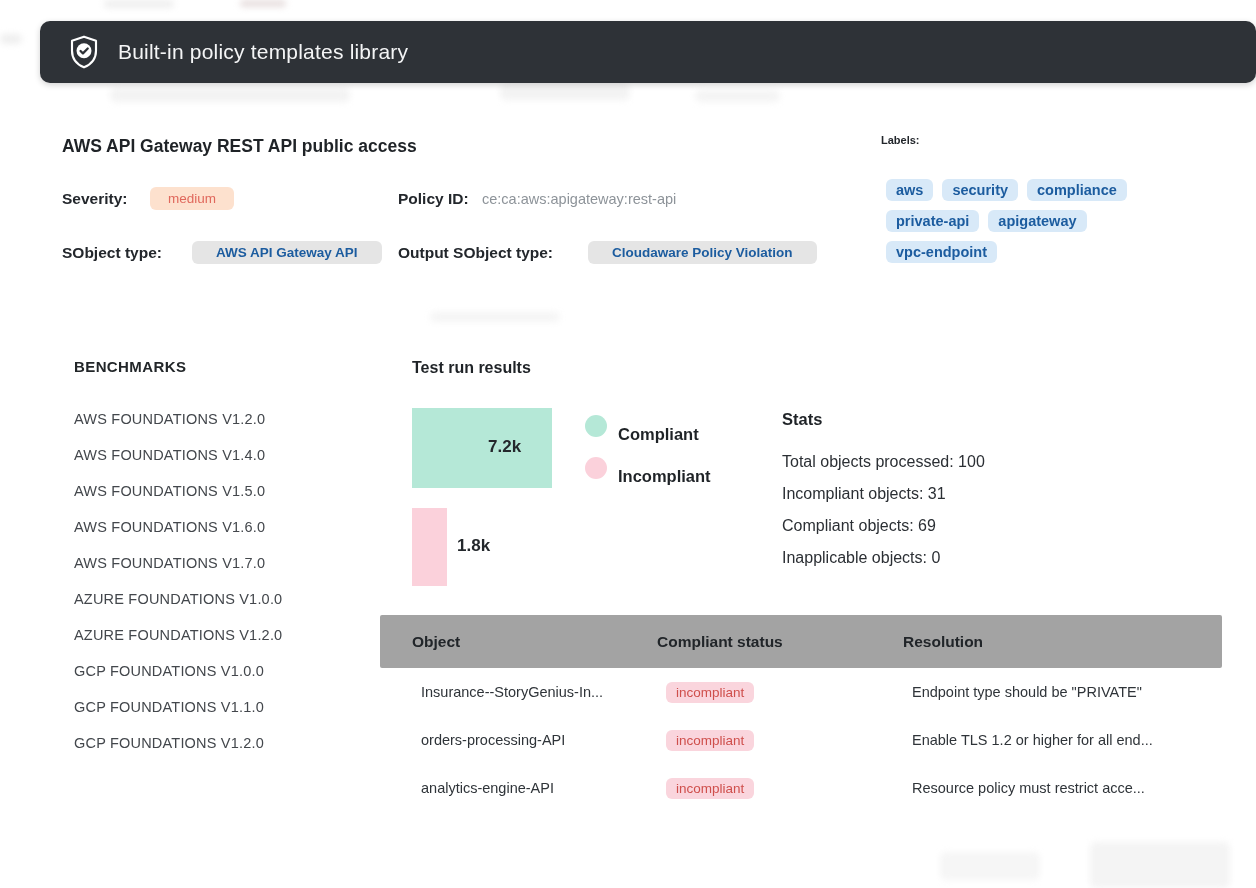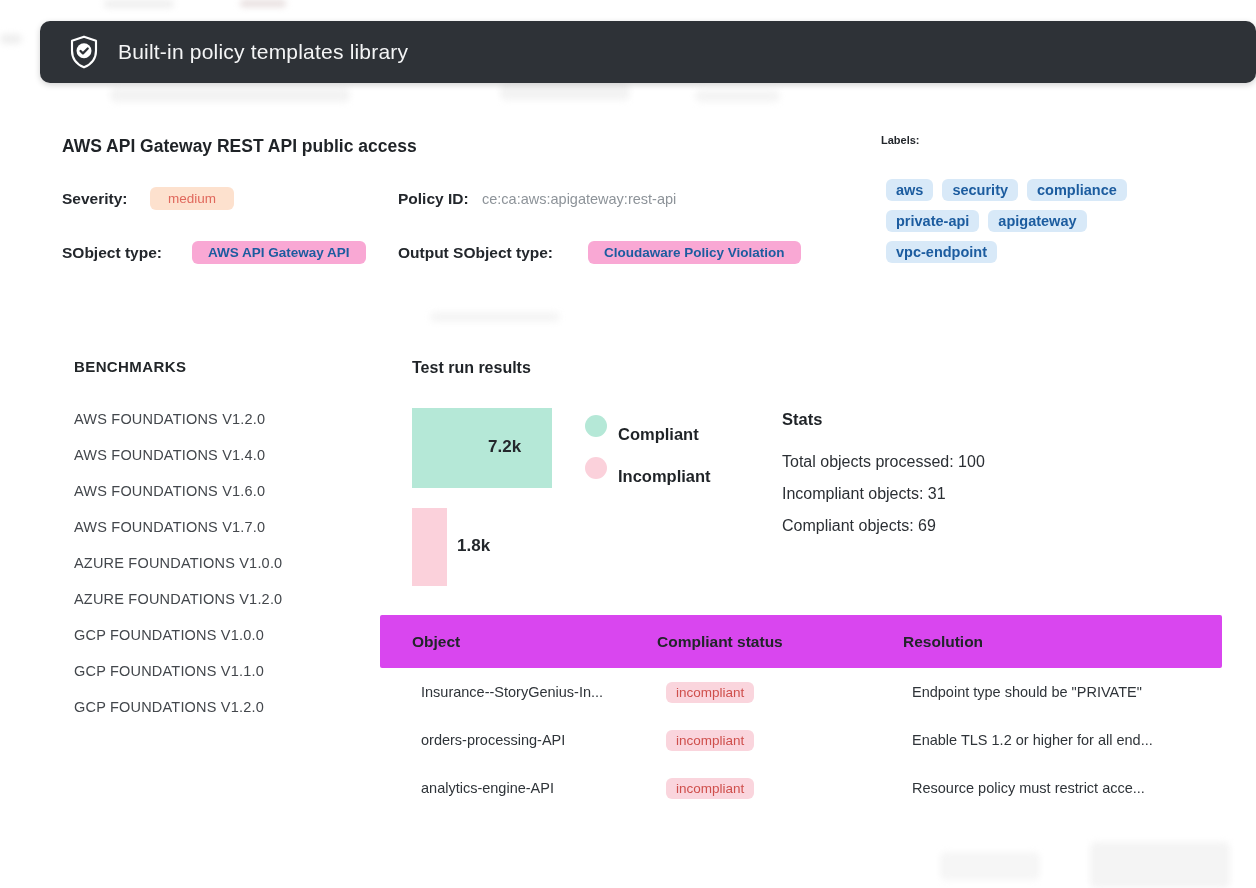--- a/index.html
+++ b/index.html
@@ -19,22 +19,22 @@
 
   
   .page-title { position: absolute; left: 62px; top: 136px; font-size: 17.5px; font-weight: 700; color: #1f2327; }
   .flabel { font-weight: 700; font-size: 15.5px; color: #23272c; }
   .sev-row-label   { position: absolute; left: 62px;  top: 190px; }
   .sev-badge  { position: absolute; left: 150px; top: 187px; background: #fde1ce; color: #e0685c;
                 font-size: 13.5px; font-weight: 500; padding: 4px 18px; border-radius: 6px; }
   .pid-label  { position: absolute; left: 398px; top: 190px; }
   .pid-value  { position: absolute; left: 482px; top: 191px; font-size: 14.5px; color: #8d9399; }
   .sobj-label { position: absolute; left: 62px;  top: 244px; }
-  .badge-blue { background: #f9a8d4; color: #1c5c9f; font-size: 13.5px; font-weight: 600;
-                padding: 4px 16px; border-radius: 6px; }
+  .badge-blue { background: #e5e5e5; color: #1c5c9f; font-size: 13.5px; font-weight: 600;
+                padding: 4px 24px; border-radius: 6px; }
   .sobj-badge { position: absolute; left: 192px; top: 241px; }
   .osobj-label{ position: absolute; left: 398px; top: 244px; }
   .osobj-badge{ position: absolute; left: 588px; top: 241px; }
 
   
   .labels-title { position: absolute; left: 881px; top: 134px; font-size: 11px; font-weight: 700; }
   .labels-wrap  { position: absolute; left: 886px; top: 179px; width: 280px;
                   display: flex; flex-wrap: wrap; gap: 9px 9px; }
   .chip { background: #d8e9f8; color: #1c5c9f; font-size: 14.5px; font-weight: 600;
           padding: 3px 10px; border-radius: 6px; white-space: nowrap; }
@@ -62,21 +62,21 @@
   .leg-incompliant { left: 618px; top: 459px; }
 
   
   .stats-title { position: absolute; left: 782px; top: 410px; font-size: 16.5px; font-weight: 700; color: #1f2327; }
   .stats-lines { position: absolute; left: 782px; top: 446px; }
   .stat-line { font-size: 16px; color: #2b2f34; line-height: 32px; }
 
   
   .table { position: absolute; left: 380px; top: 615px; width: 842px; }
   .trow { display: grid; grid-template-columns: 245px 246px 1fr; align-items: center; padding: 0 32px; }
-  .thead { background: #d946ef; height: 53px; border-radius: 2px; }
+  .thead { background: #a3a3a3; height: 53px; border-radius: 2px; }
   .th { font-size: 15.5px; font-weight: 700; color: #212529; }
   .tbody-row { height: 48px; }
   .tbody-row:first-of-type { margin-top: 3px; }
   .td { font-size: 14.5px; color: #2f3439; margin-left: 9px; }
   .status-badge { display: inline-block; background: #fad5dd; color: #cf4f4c; font-size: 13.5px;
                   padding: 3px 10px; border-radius: 6px; }
 </style>
 </head>
 <body>
 
@@ -126,20 +126,21 @@
     <span class="chip">private-api</span>
     <span class="chip">apigateway</span>
     <span class="chip">vpc-endpoint</span>
   </div>
 
   <div class="bench-title">BENCHMARKS</div>
   <div class="bench-list">
     <div class="bench-group">
       <div class="bench-item">AWS FOUNDATIONS V1.2.0</div>
       <div class="bench-item">AWS FOUNDATIONS V1.4.0</div>
+      <div class="bench-item">AWS FOUNDATIONS V1.5.0</div>
       <div class="bench-item">AWS FOUNDATIONS V1.6.0</div>
       <div class="bench-item">AWS FOUNDATIONS V1.7.0</div>
     </div>
     <div class="bench-group">
       <div class="bench-item">AZURE FOUNDATIONS V1.0.0</div>
       <div class="bench-item">AZURE FOUNDATIONS V1.2.0</div>
     </div>
     <div class="bench-group">
       <div class="bench-item">GCP FOUNDATIONS V1.0.0</div>
       <div class="bench-item">GCP FOUNDATIONS V1.1.0</div>
@@ -157,20 +158,21 @@
   <div class="legend-dot dot-compliant" style="background: rgb(181, 232, 215);"></div>
   <div class="legend-label leg-compliant">Compliant</div>
   <div class="legend-dot dot-incompliant" style="background: rgb(251, 209, 219);"></div>
   <div class="legend-label leg-incompliant">Incompliant</div>
 
   <div class="stats-title">Stats</div>
   <div class="stats-lines">
     <div class="stat-line">Total objects processed: 100</div>
     <div class="stat-line">Incompliant objects: 31</div>
     <div class="stat-line">Compliant objects: 69</div>
+    <div class="stat-line">Inapplicable objects: 0</div>
   </div>
 
   <div class="table">
     <div class="trow thead">
       <div class="th">Object</div>
       <div class="th">Compliant status</div>
       <div class="th">Resolution</div>
     </div>
 
     <div class="trow tbody-row">

